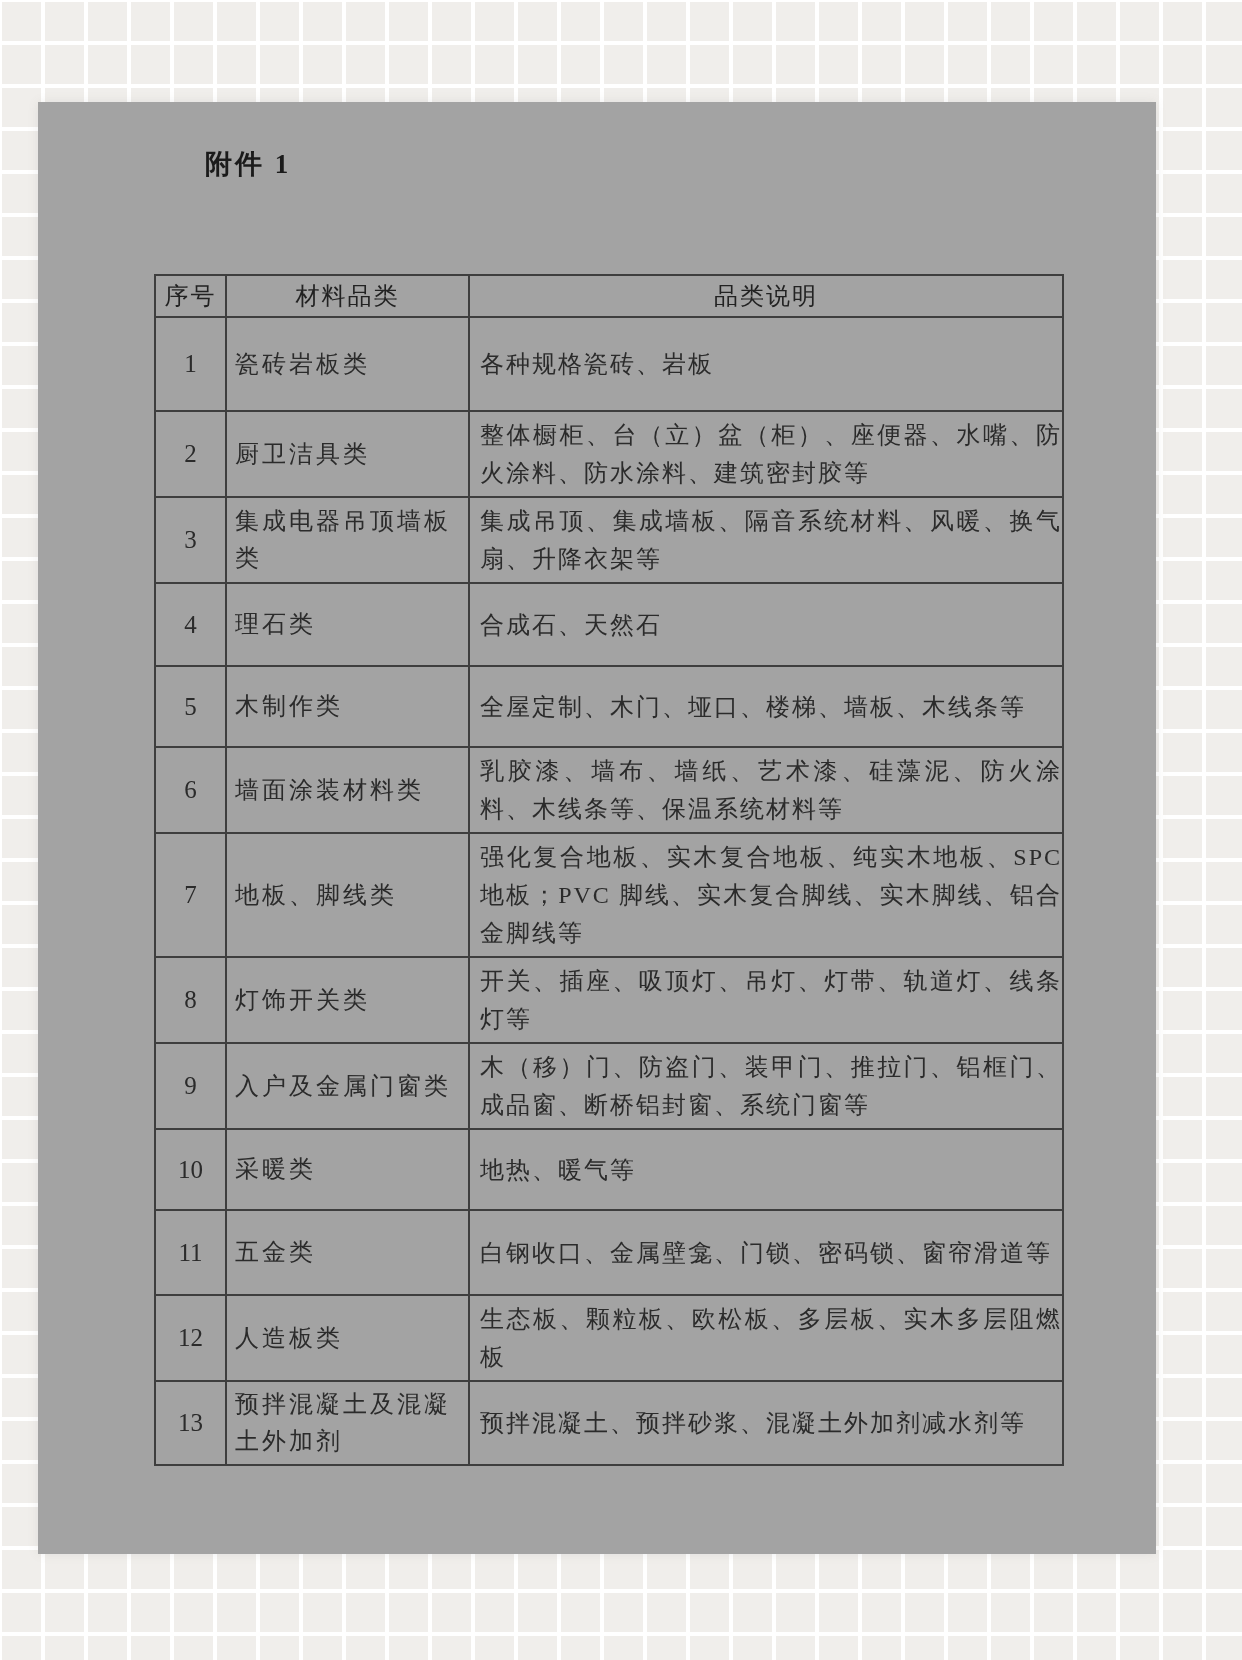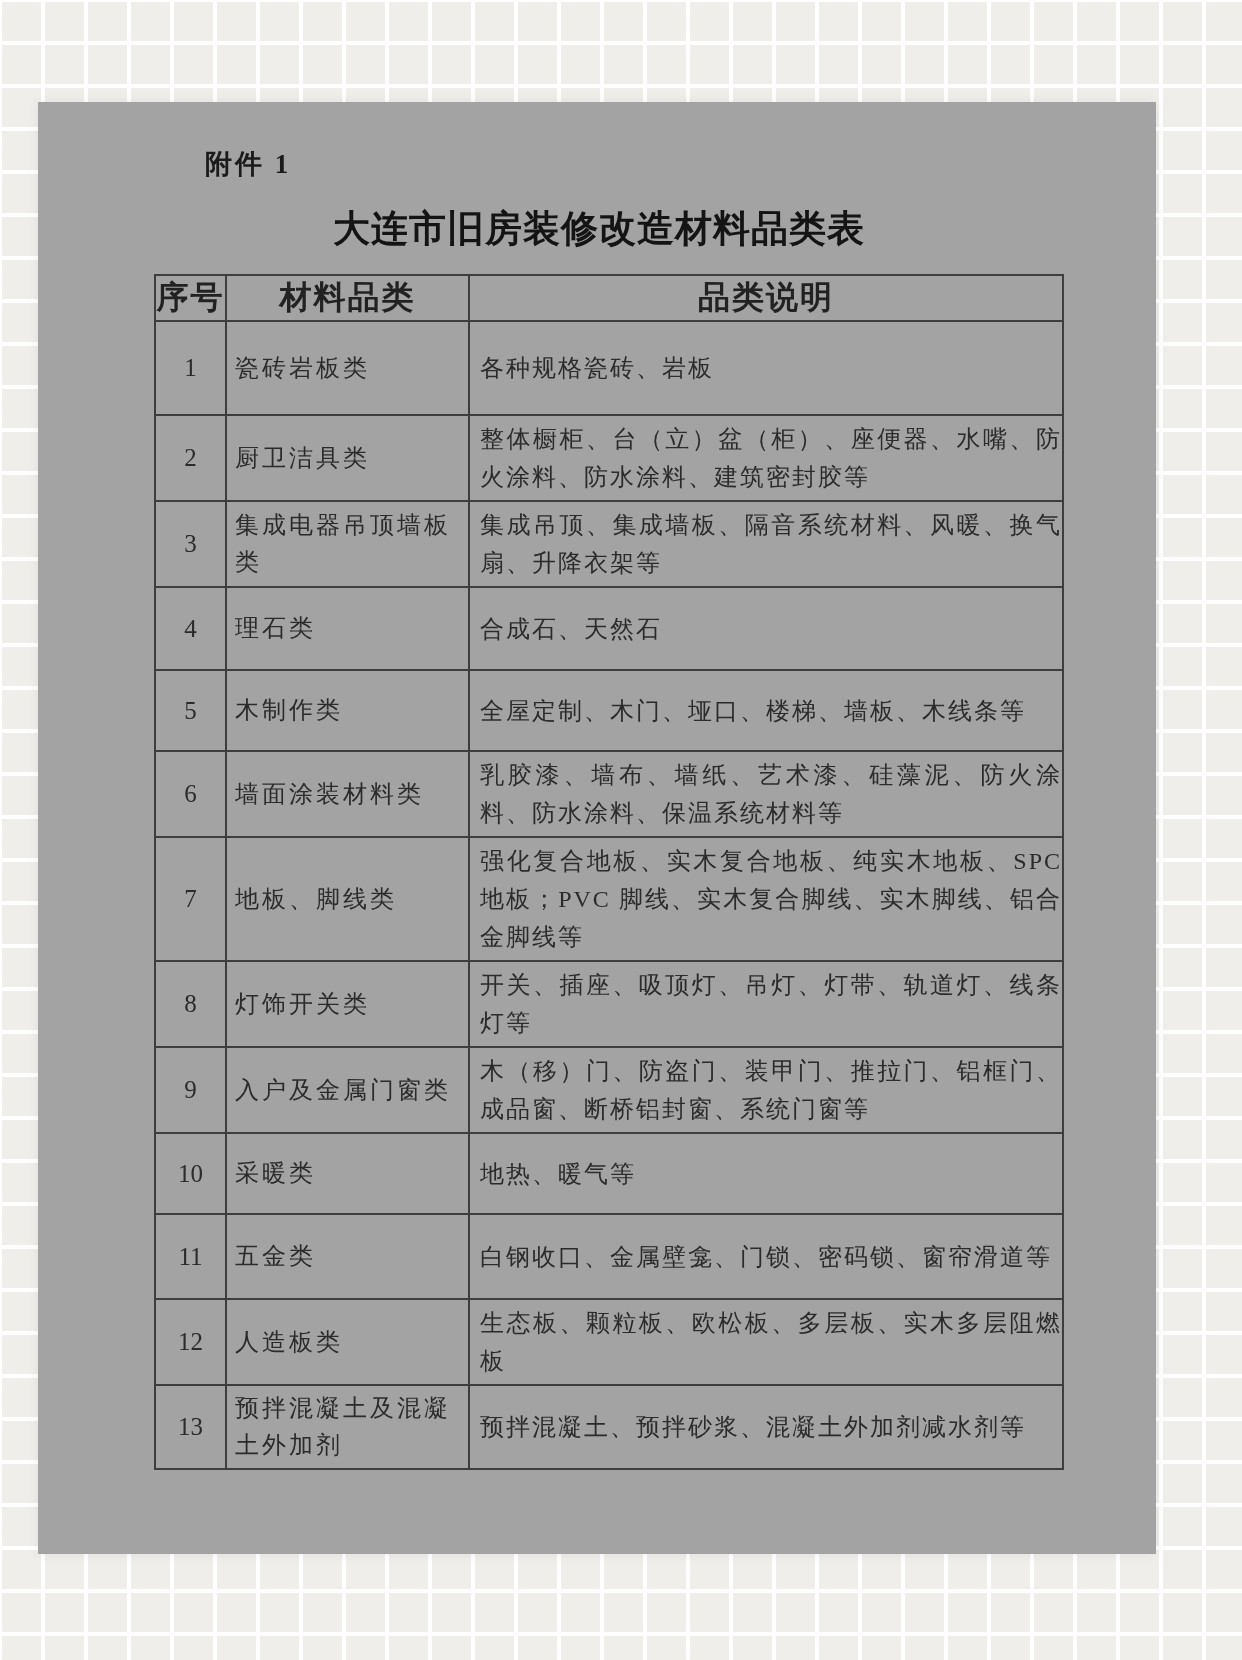--- a/index.html
+++ b/index.html
@@ -64,22 +64,22 @@
   table.materials td {
     border: 2px solid #3e3e3e;
     vertical-align: middle;
     overflow: hidden;
   }
   col.c-no   { width: 71px; }
   col.c-cat  { width: 243px; }
   col.c-desc { width: 594px; }
   table.materials th {
     height: 40px;
-    font-size: 32px;
-    font-weight: 700;
+    font-size: 24px;
+    font-weight: 400;
     text-align: center;
     letter-spacing: 2px;
     color: #222;
     padding: 0;
   }
   td.cell-no {
     text-align: center;
     font-size: 25px;
     color: #2b2b2b;
     padding: 0;
@@ -102,21 +102,20 @@
     text-justify: inter-ideograph;
   }
 </style>
 </head>
 <body>
 
 <div class="page">
 
   <div class="attachment-label">附件 1</div>
 
-  <div class="doc-title">大连市旧房装修改造材料品类表</div>
 
   <table class="materials">
     <colgroup>
       <col class="c-no">
       <col class="c-cat">
       <col class="c-desc">
     </colgroup>
     <thead>
       <tr>
         <th>序号</th>
@@ -146,21 +145,21 @@
     <td class="cell-desc">合成石、天然石</td>
   </tr>
         <tr style="height: 81px;">
     <td class="cell-no">5</td>
     <td class="cell-cat">木制作类</td>
     <td class="cell-desc">全屋定制、木门、垭口、楼梯、墙板、木线条等</td>
   </tr>
         <tr style="height: 84px;">
     <td class="cell-no">6</td>
     <td class="cell-cat">墙面涂装材料类</td>
-    <td class="cell-desc">乳胶漆、墙布、墙纸、艺术漆、硅藻泥、防火涂料、防水涂料、保温系统材料等</td>
+    <td class="cell-desc">乳胶漆、墙布、墙纸、艺术漆、硅藻泥、防火涂料、木线条等、保温系统材料等</td>
   </tr>
         <tr style="height: 106px;">
     <td class="cell-no">7</td>
     <td class="cell-cat">地板、脚线类</td>
     <td class="cell-desc">强化复合地板、实木复合地板、纯实木地板、SPC 地板；PVC 脚线、实木复合脚线、实木脚线、铝合金脚线等</td>
   </tr>
         <tr style="height: 81px;">
     <td class="cell-no">8</td>
     <td class="cell-cat">灯饰开关类</td>
     <td class="cell-desc">开关、插座、吸顶灯、吊灯、灯带、轨道灯、线条灯等</td>

